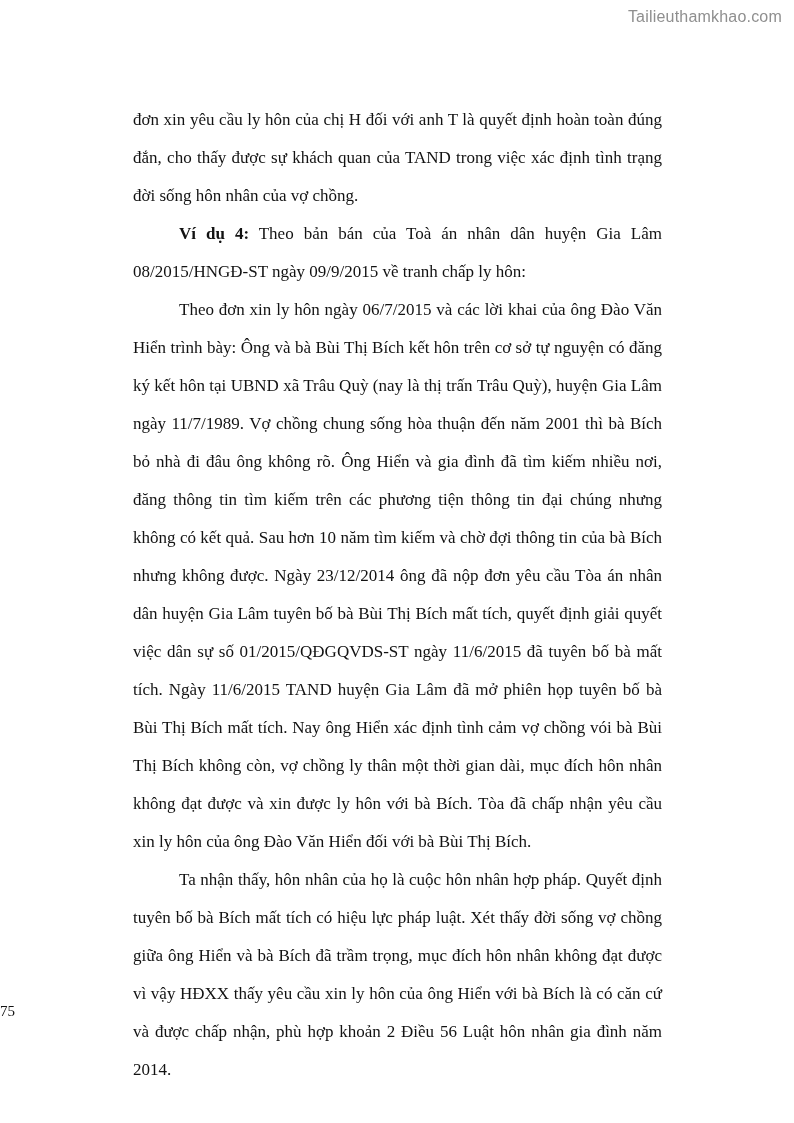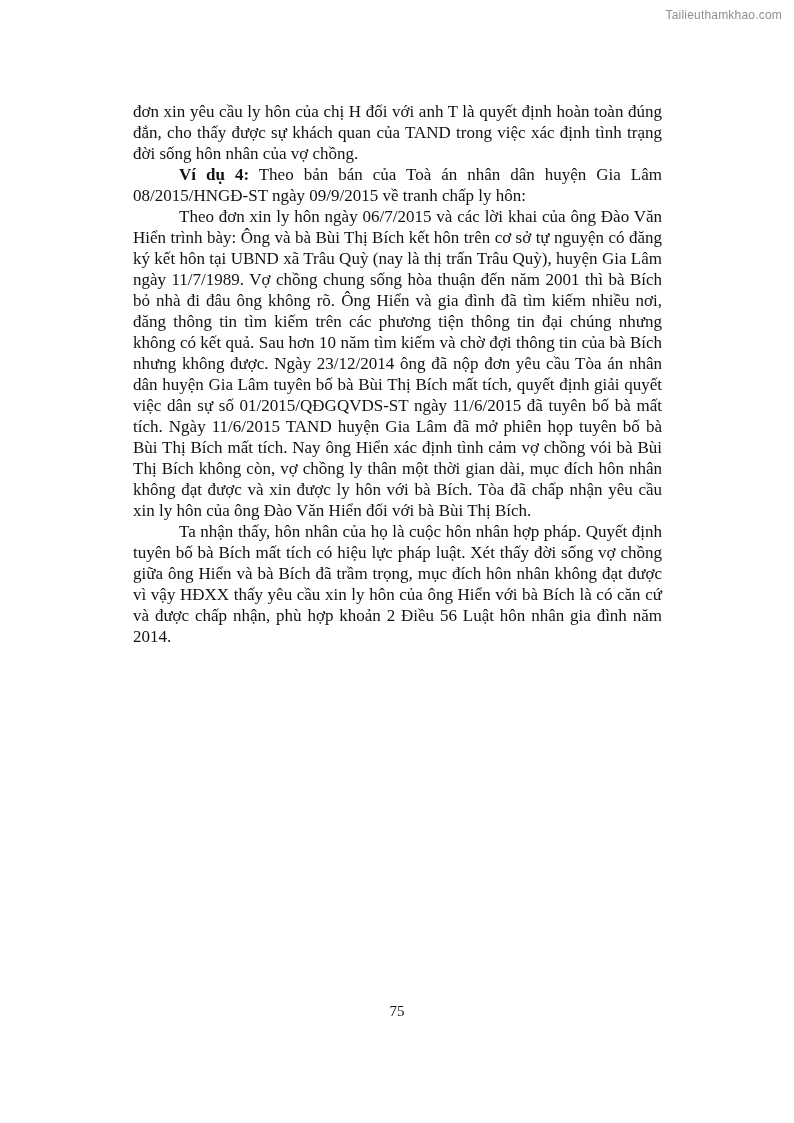--- a/index.html
+++ b/index.html
@@ -16,49 +16,48 @@
   .page {
     position: absolute;
     inset: 0;
     background: #ffffff;
   }
   .watermark {
     position: absolute;
     top: 8px;
     right: 12px;
     font-family: "Liberation Sans", sans-serif;
-    font-size: 12px;
+    font-size: 16px;
     color: #8f8f8f;
     letter-spacing: 0.2px;
   }
   .content {
     position: absolute;
     top: 101px;
     left: 133px;
     width: 529px;
     font-size: 17px;
-    line-height: 21px;
+    line-height: 38px;
     text-align: justify;
   }
   .content p {
     margin: 0;
     padding: 0;
   }
   .indent {
     text-indent: 46px;
   }
   .lead {
     font-weight: bold;
   }
   .page-number {
     position: absolute;
     top: 1003px;
     left: 0;
     width: 794px;
-    text-align: center;
     font-size: 15px;
     color: #121212;
   }
 </style>
 </head>
 <body>
 
 <div class="page">
 
   <div class="watermark">Tailieuthamkhao.com</div>

